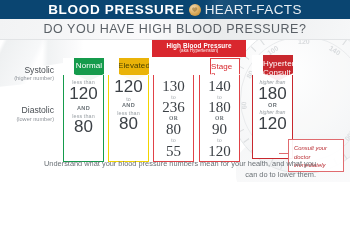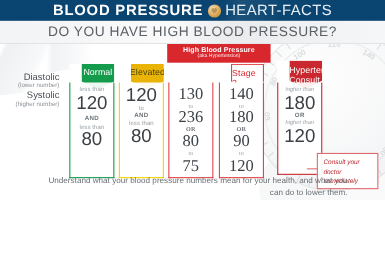--- a/index.html
+++ b/index.html
@@ -241,27 +241,27 @@
   <span class="brand-light">HEART-FACTS</span>
 </div>
 
 <div class="subbar">
   <span class="subbar-text">DO YOU HAVE HIGH BLOOD PRESSURE?</span>
 </div>
 
 <div class="board">
 
   <div class="rowlabels">
+    <div class="rowlabel sys">
+      <div class="rl-main">Systolic</div>
+      <div class="rl-sub">(higher number)</div>
+    </div>
     <div class="rowlabel dia">
       <div class="rl-main">Diastolic</div>
       <div class="rl-sub">(lower number)</div>
-    </div>
-    <div class="rowlabel sys">
-      <div class="rl-main">Systolic</div>
-      <div class="rl-sub">(higher number)</div>
     </div>
   </div>
 
   <div class="hbp-banner">
     <span class="hbp-t1">High Blood Pressure</span>
     <span class="hbp-t2">(aka Hypertension)</span>
   </div>
 
   <div class="col c-normal" style="left:63px;">
     <div class="col-head">Normal</div>
@@ -287,21 +287,21 @@
   </div>
 
   <div class="col c-stage" style="left:153px;">
     <div class="col-body">
       <div class="num sm">130</div>
       <div class="tiny">to</div>
       <div class="num sm">236</div>
       <div class="conj">OR</div>
       <div class="num sm">80</div>
       <div class="tiny">to</div>
-      <div class="num sm">75</div>
+      <div class="num sm">55</div>
     </div>
   </div>
 
   <div class="col c-stage" style="left:199px;">
     <div class="col-head">Stage 2</div>
     <div class="col-body">
       <div class="num sm">140</div>
       <div class="tiny">to</div>
       <div class="num sm">180</div>
       <div class="conj">OR</div>

